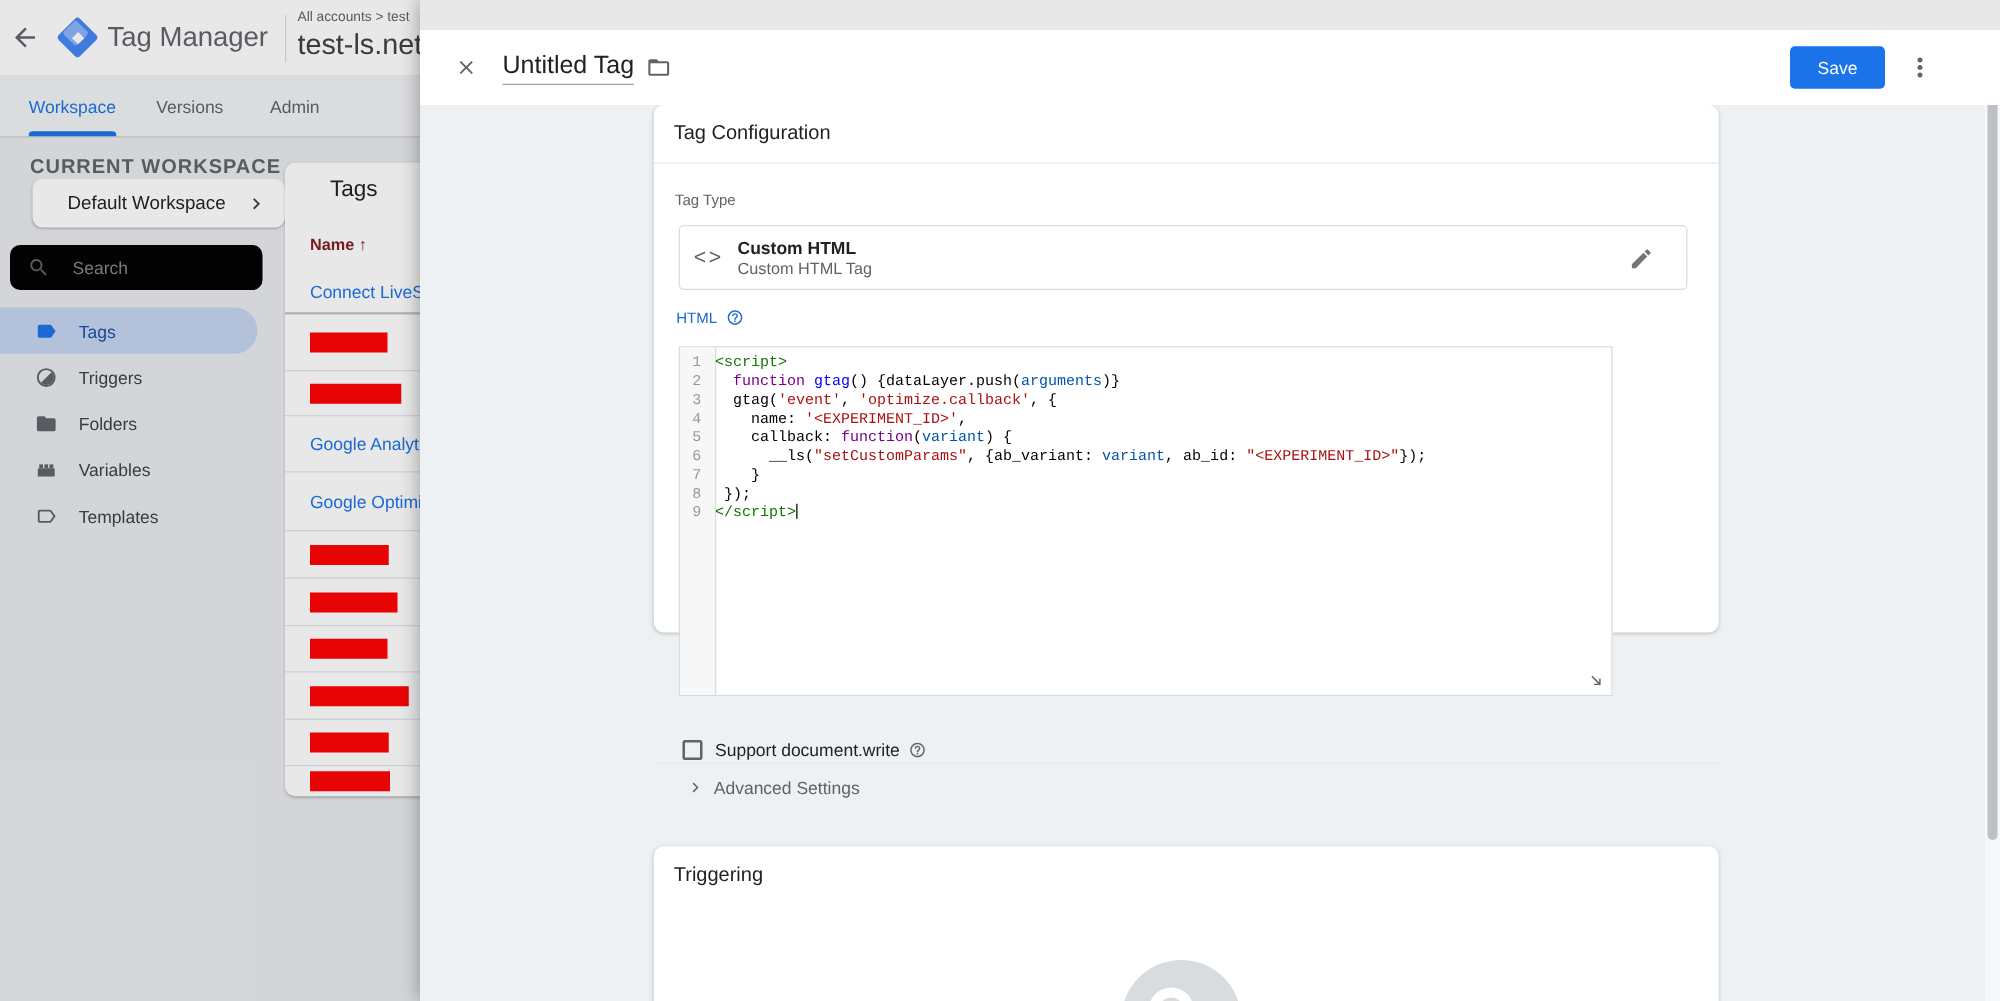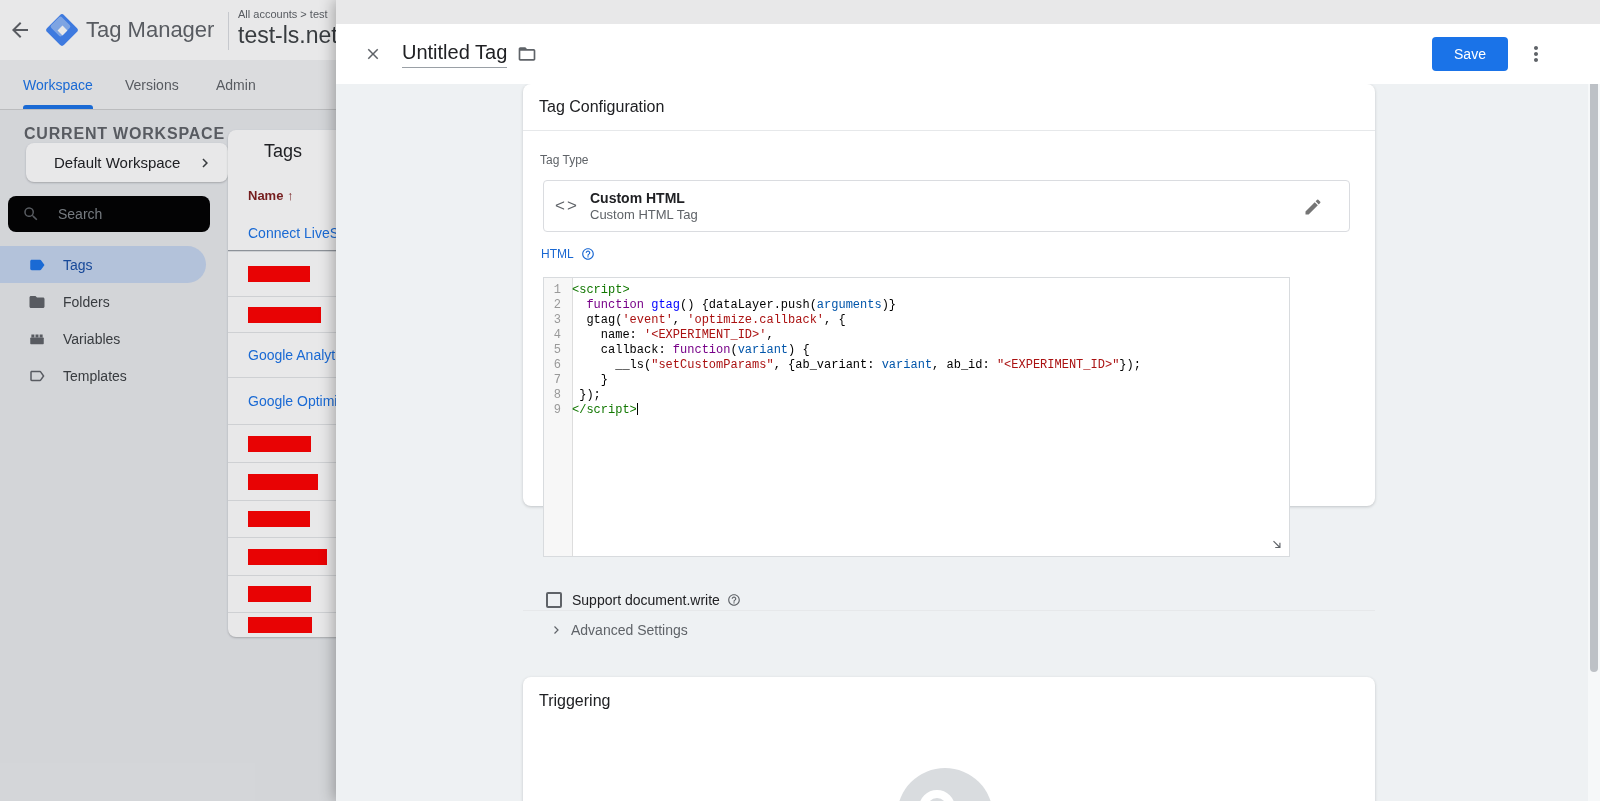--- a/index.html
+++ b/index.html
@@ -161,20 +161,29 @@
       <span class="ph">Search</span>
     </div>
     <div id="nav-list">
         <div class="nav-item active">
           <span class="nicon">
             <svg viewBox="0 0 24 24" fill="currentColor">
               <path d="M17.63 5.84C17.27 5.33 16.67 5 16 5L5 5.01C3.9 5.01 3 5.9 3 7v10c0 1.1.9 1.99 2 1.99L16 19c.67 0 1.27-.33 1.63-.84L22 12l-4.37-6.16z"></path>
             </svg>
           </span>
           <span class="nlabel">Tags</span>
+        </div>
+        <div class="nav-item">
+          <span class="nicon">
+            <svg viewBox="0 0 24 24" fill="currentColor">
+              <path d="M12 2a10 10 0 1 0 0 20 10 10 0 0 0 0-20zm0 2a8 8 0 1 1 0 16 8 8 0 0 1 0-16z"></path>
+              <path d="M12 4a8 8 0 0 0-5.66 13.66L17.66 6.34A7.97 7.97 0 0 0 12 4z" transform="rotate(180 12 12)"></path>
+            </svg>
+          </span>
+          <span class="nlabel">Triggers</span>
         </div>
         <div class="nav-item">
           <span class="nicon">
             <svg viewBox="0 0 24 24" fill="currentColor">
               <path d="M10 4H4c-1.1 0-1.99.9-1.99 2L2 18c0 1.1.9 2 2 2h16c1.1 0 2-.9 2-2V8c0-1.1-.9-2-2-2h-8l-2-2z"></path>
             </svg>
           </span>
           <span class="nlabel">Folders</span>
         </div>
         <div class="nav-item">

